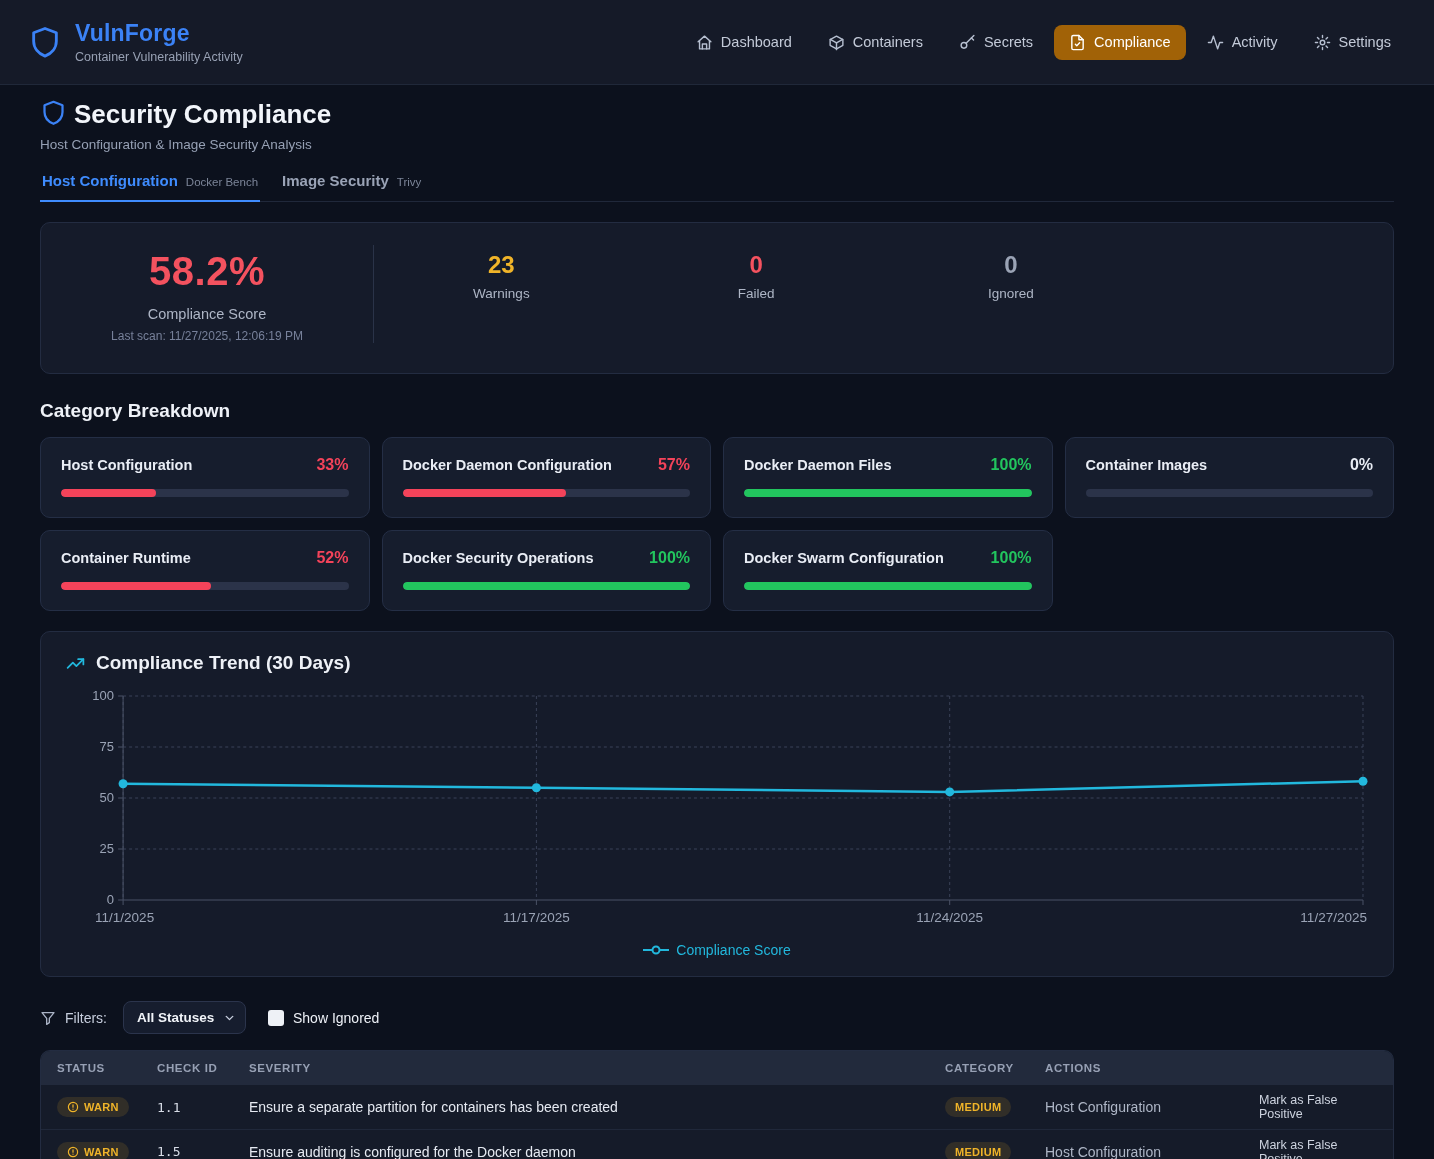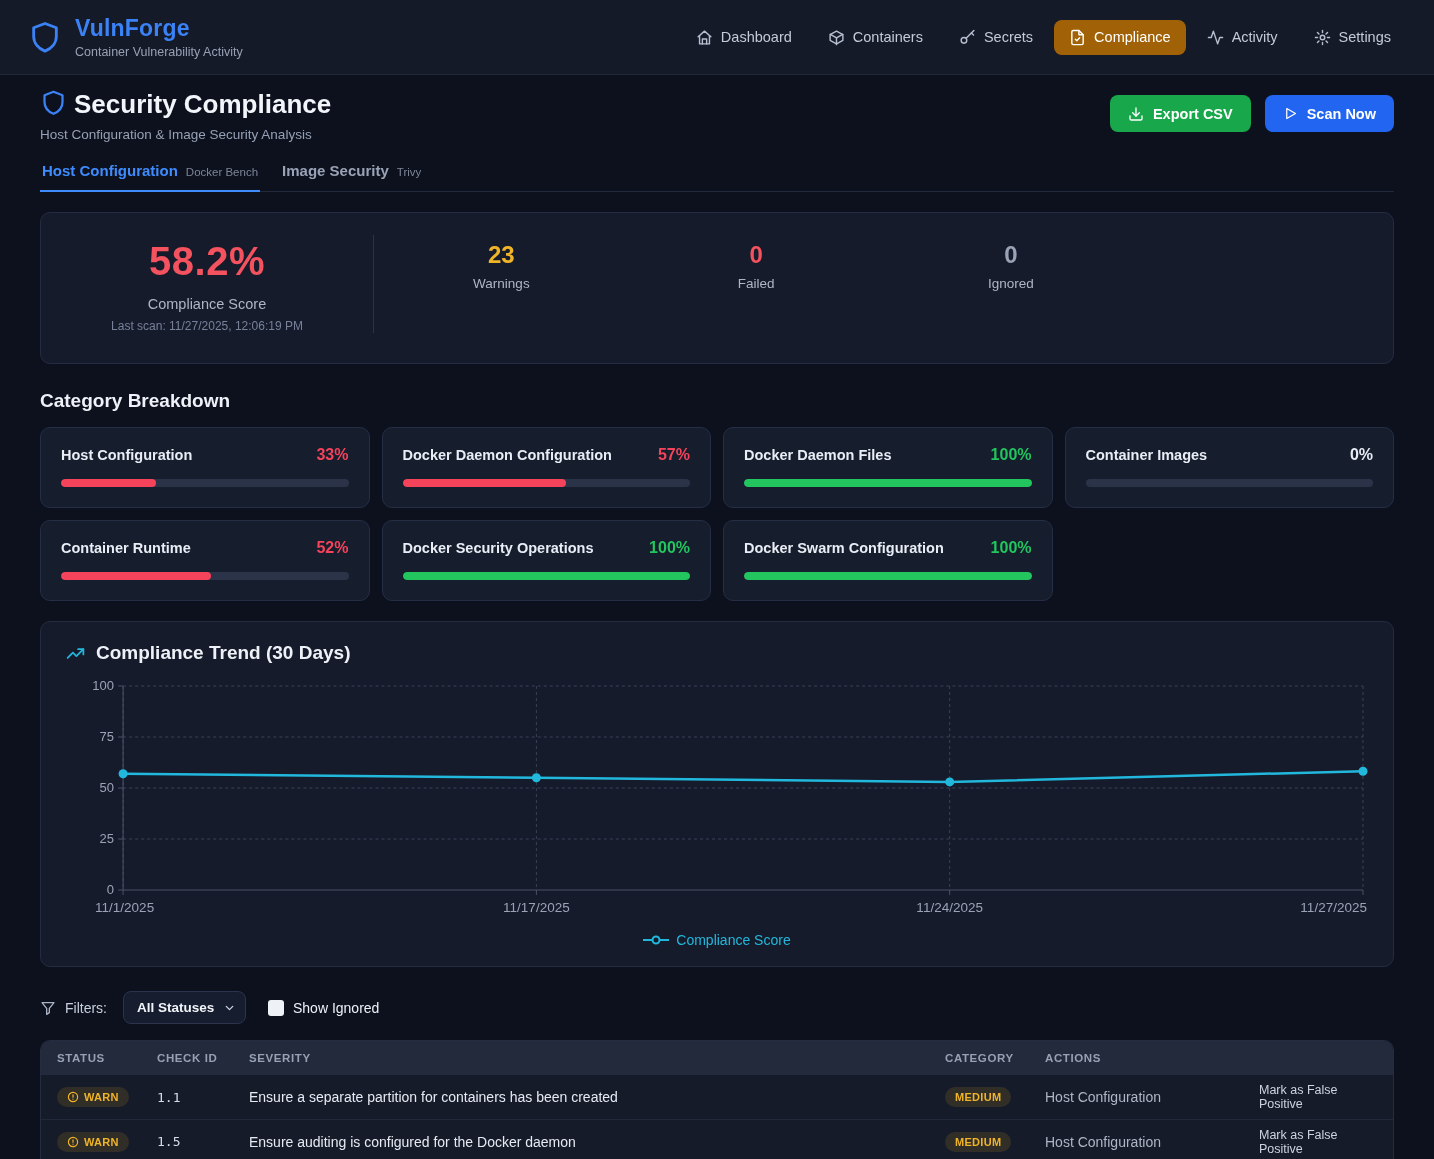--- a/index.html
+++ b/index.html
@@ -1,20 +1,20 @@
 <!DOCTYPE html>
 <html><head>
 <meta charset="utf-8">
 <style>
   * { margin:0; padding:0; box-sizing:border-box; }
   html,body { width:1434px; height:1159px; overflow:hidden; }
   body { background:#0c111d; font-family:"Liberation Sans", sans-serif; color:#e8ecf4; }
 
   
-  .topbar { height:75px; background:#151a28; border-bottom:1px solid #202839;
+  .topbar { height:85px; background:#151a28; border-bottom:1px solid #202839;
             display:flex; align-items:center; justify-content:space-between; padding:0 28px; }
   .brand { display:flex; align-items:center; gap:13px; }
   .brand-shield { color:#3b82f6; display:flex; }
   .brand-name { font-size:23px; font-weight:bold; color:#3b82f6; letter-spacing:.2px; }
   .brand-sub { font-size:12.5px; color:#97a0b3; margin-top:3px; }
   .nav { display:flex; align-items:center; gap:6px; }
   .nav-item { display:flex; align-items:center; gap:8px; padding:9px 15px; border-radius:8px;
               color:#c3cad8; font-size:14.5px; cursor:pointer; }
   .nav-item .nav-icon { display:flex; color:#b6bfd0; }
   .nav-item.active { background:#a16207; color:#fff; }
@@ -188,40 +188,20 @@
     <div>
       <div class="title-row">
         <span class="title-shield">
           <svg width="27" height="27" viewBox="0 0 24 24" fill="none" stroke="currentColor" stroke-width="2" stroke-linejoin="round">
               <path d="M12 2.5l8 3v6c0 4.8-3.4 8.7-8 10.5-4.6-1.8-8-5.7-8-10.5v-6z"></path>
             </svg>
         </span>
         <span class="page-title">Security Compliance</span>
       </div>
       <div class="page-sub">Host Configuration &amp; Image Security Analysis</div>
-    </div>
-    <div class="head-actions">
-      <button class="btn btn-green">
-        <span style="display:flex;">
-          <svg width="16" height="16" viewBox="0 0 24 24" fill="none" stroke="currentColor" stroke-width="2" stroke-linecap="round" stroke-linejoin="round">
-              <path d="M21 15v4a2 2 0 0 1-2 2H5a2 2 0 0 1-2-2v-4"></path>
-              <polyline points="7 10 12 15 17 10"></polyline>
-              <line x1="12" y1="3" x2="12" y2="15"></line>
-            </svg>
-        </span>
-        <span>Export CSV</span>
-      </button>
-      <button class="btn btn-blue">
-        <span style="display:flex;">
-          <svg width="15" height="15" viewBox="0 0 24 24" fill="none" stroke="currentColor" stroke-width="2" stroke-linejoin="round">
-              <polygon points="6 4 20 12 6 20 6 4"></polygon>
-            </svg>
-        </span>
-        <span>Scan Now</span>
-      </button>
     </div>
   </div>
 
   <div class="tabs">
       <div class="tab active">
      <span>Host Configuration</span><span class="tab-tag">Docker Bench</span>
    </div>
       <div class="tab">
      <span>Image Security</span><span class="tab-tag">Trivy</span>
    </div>

